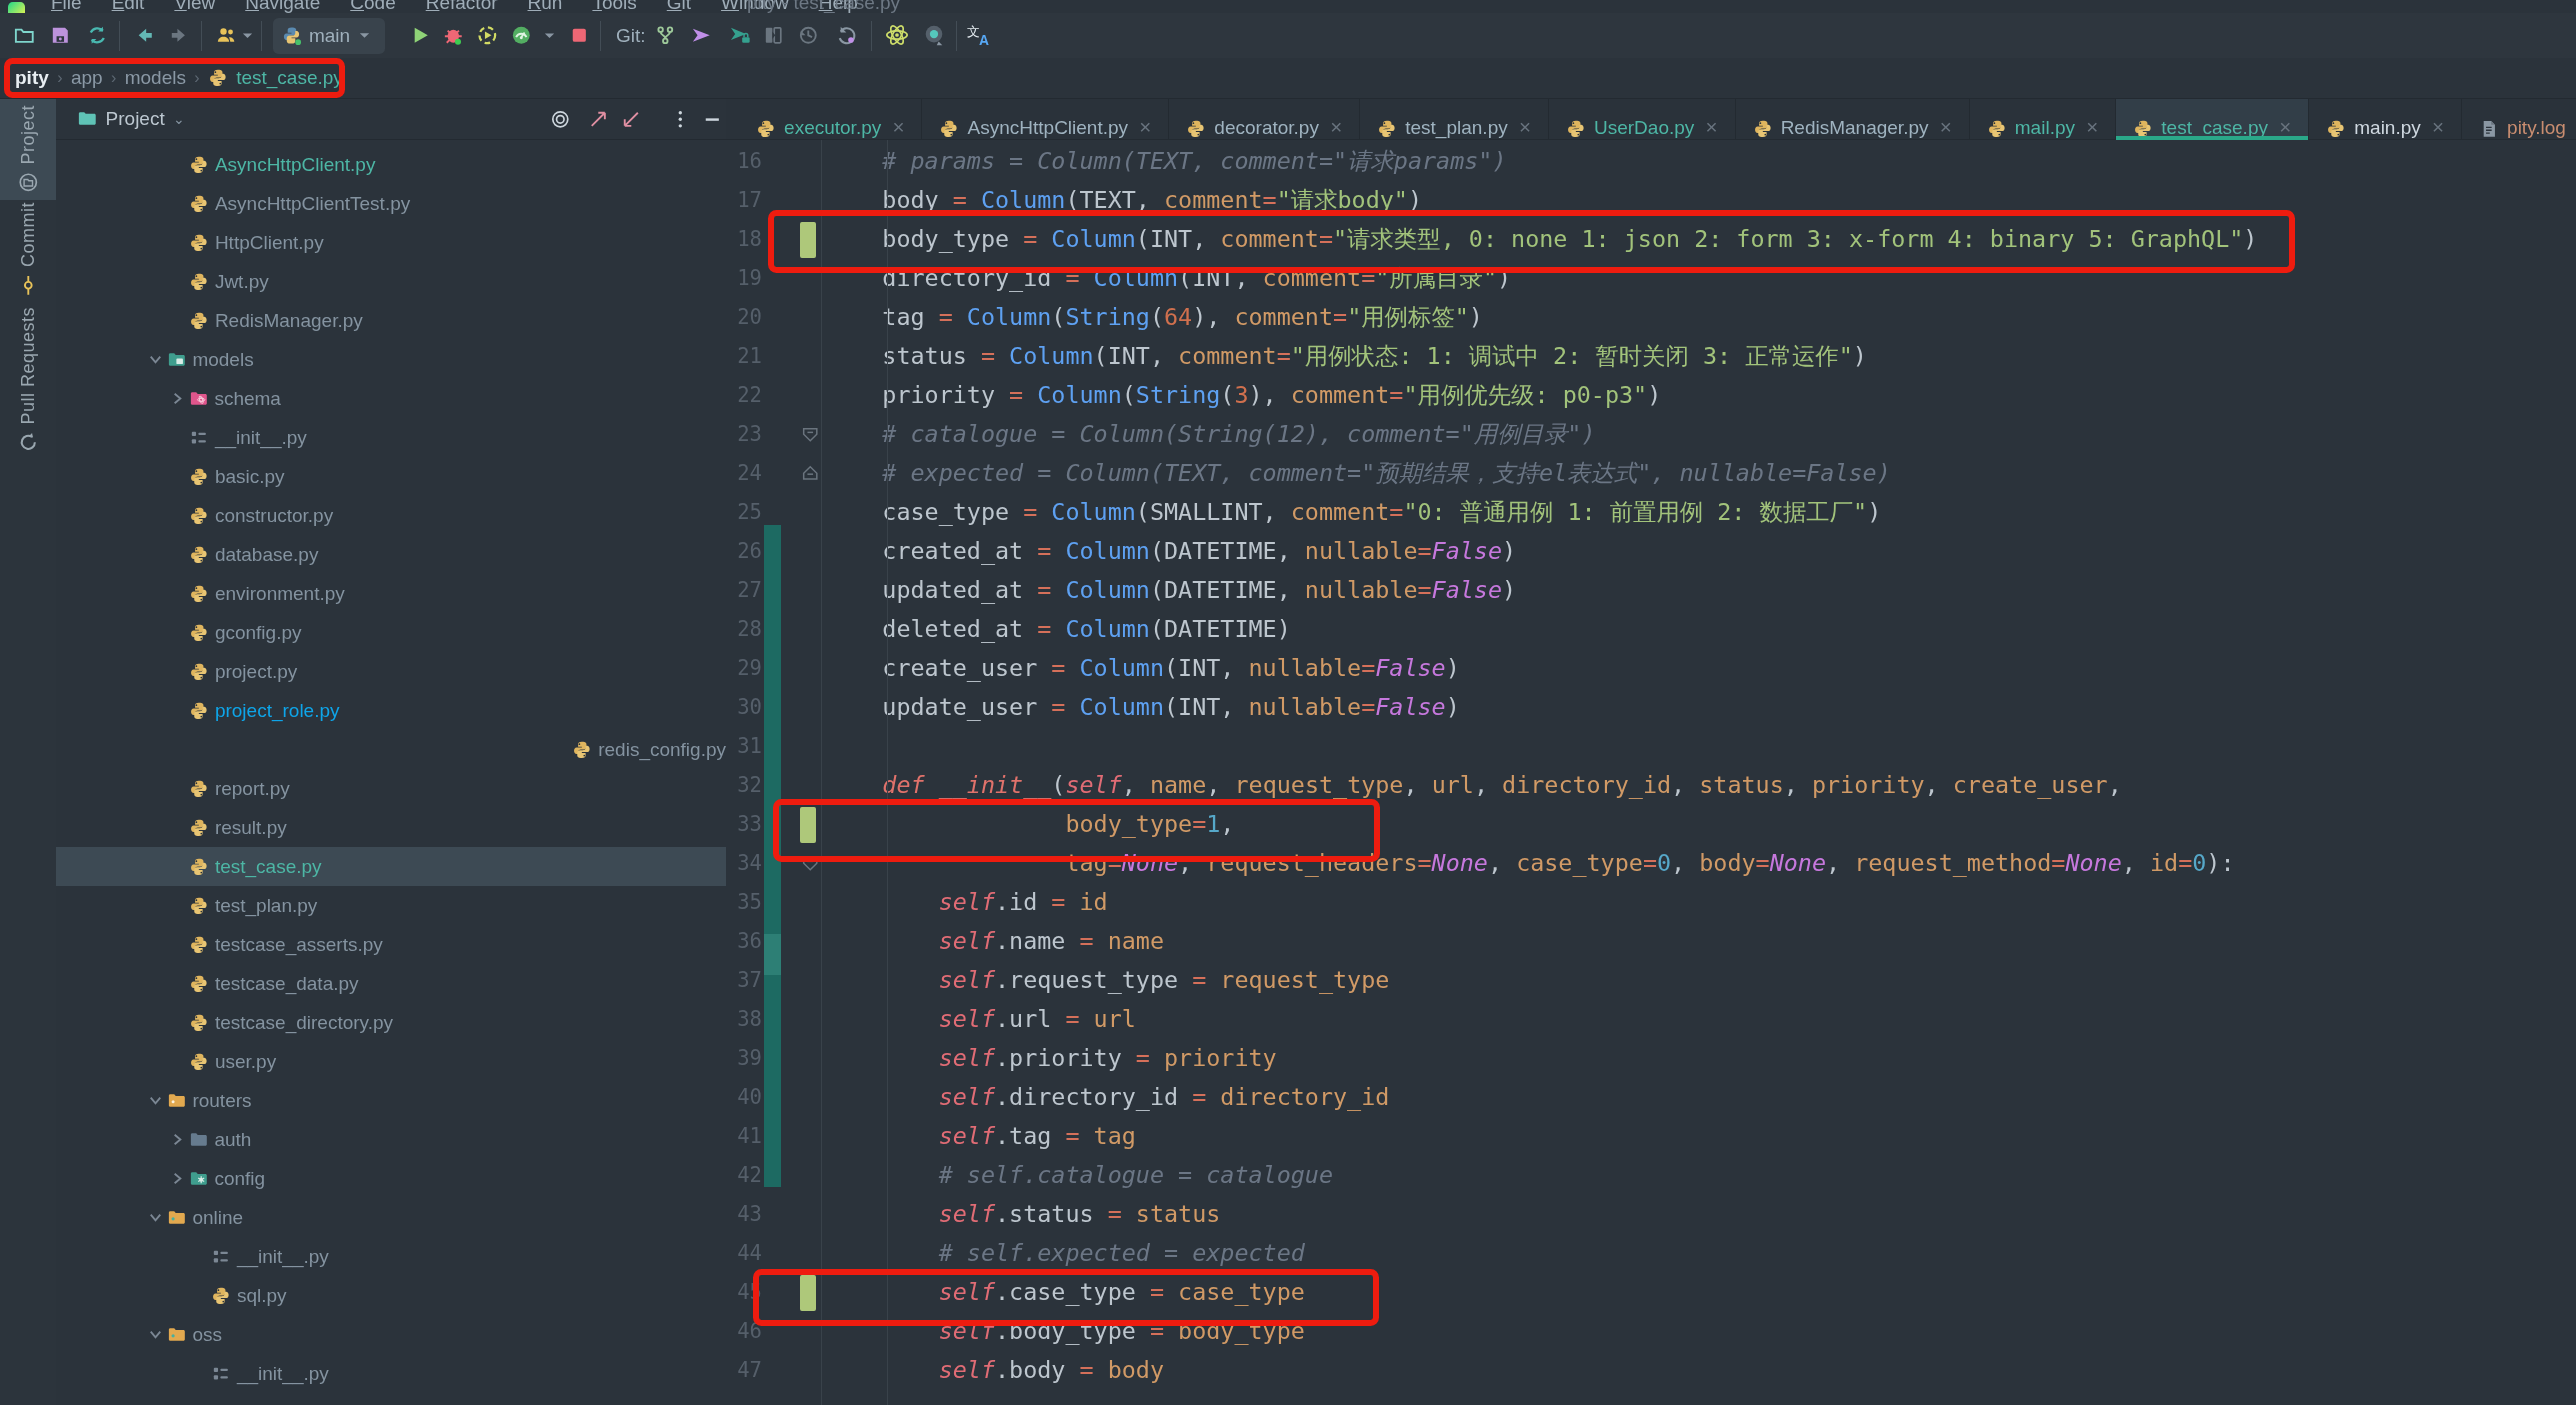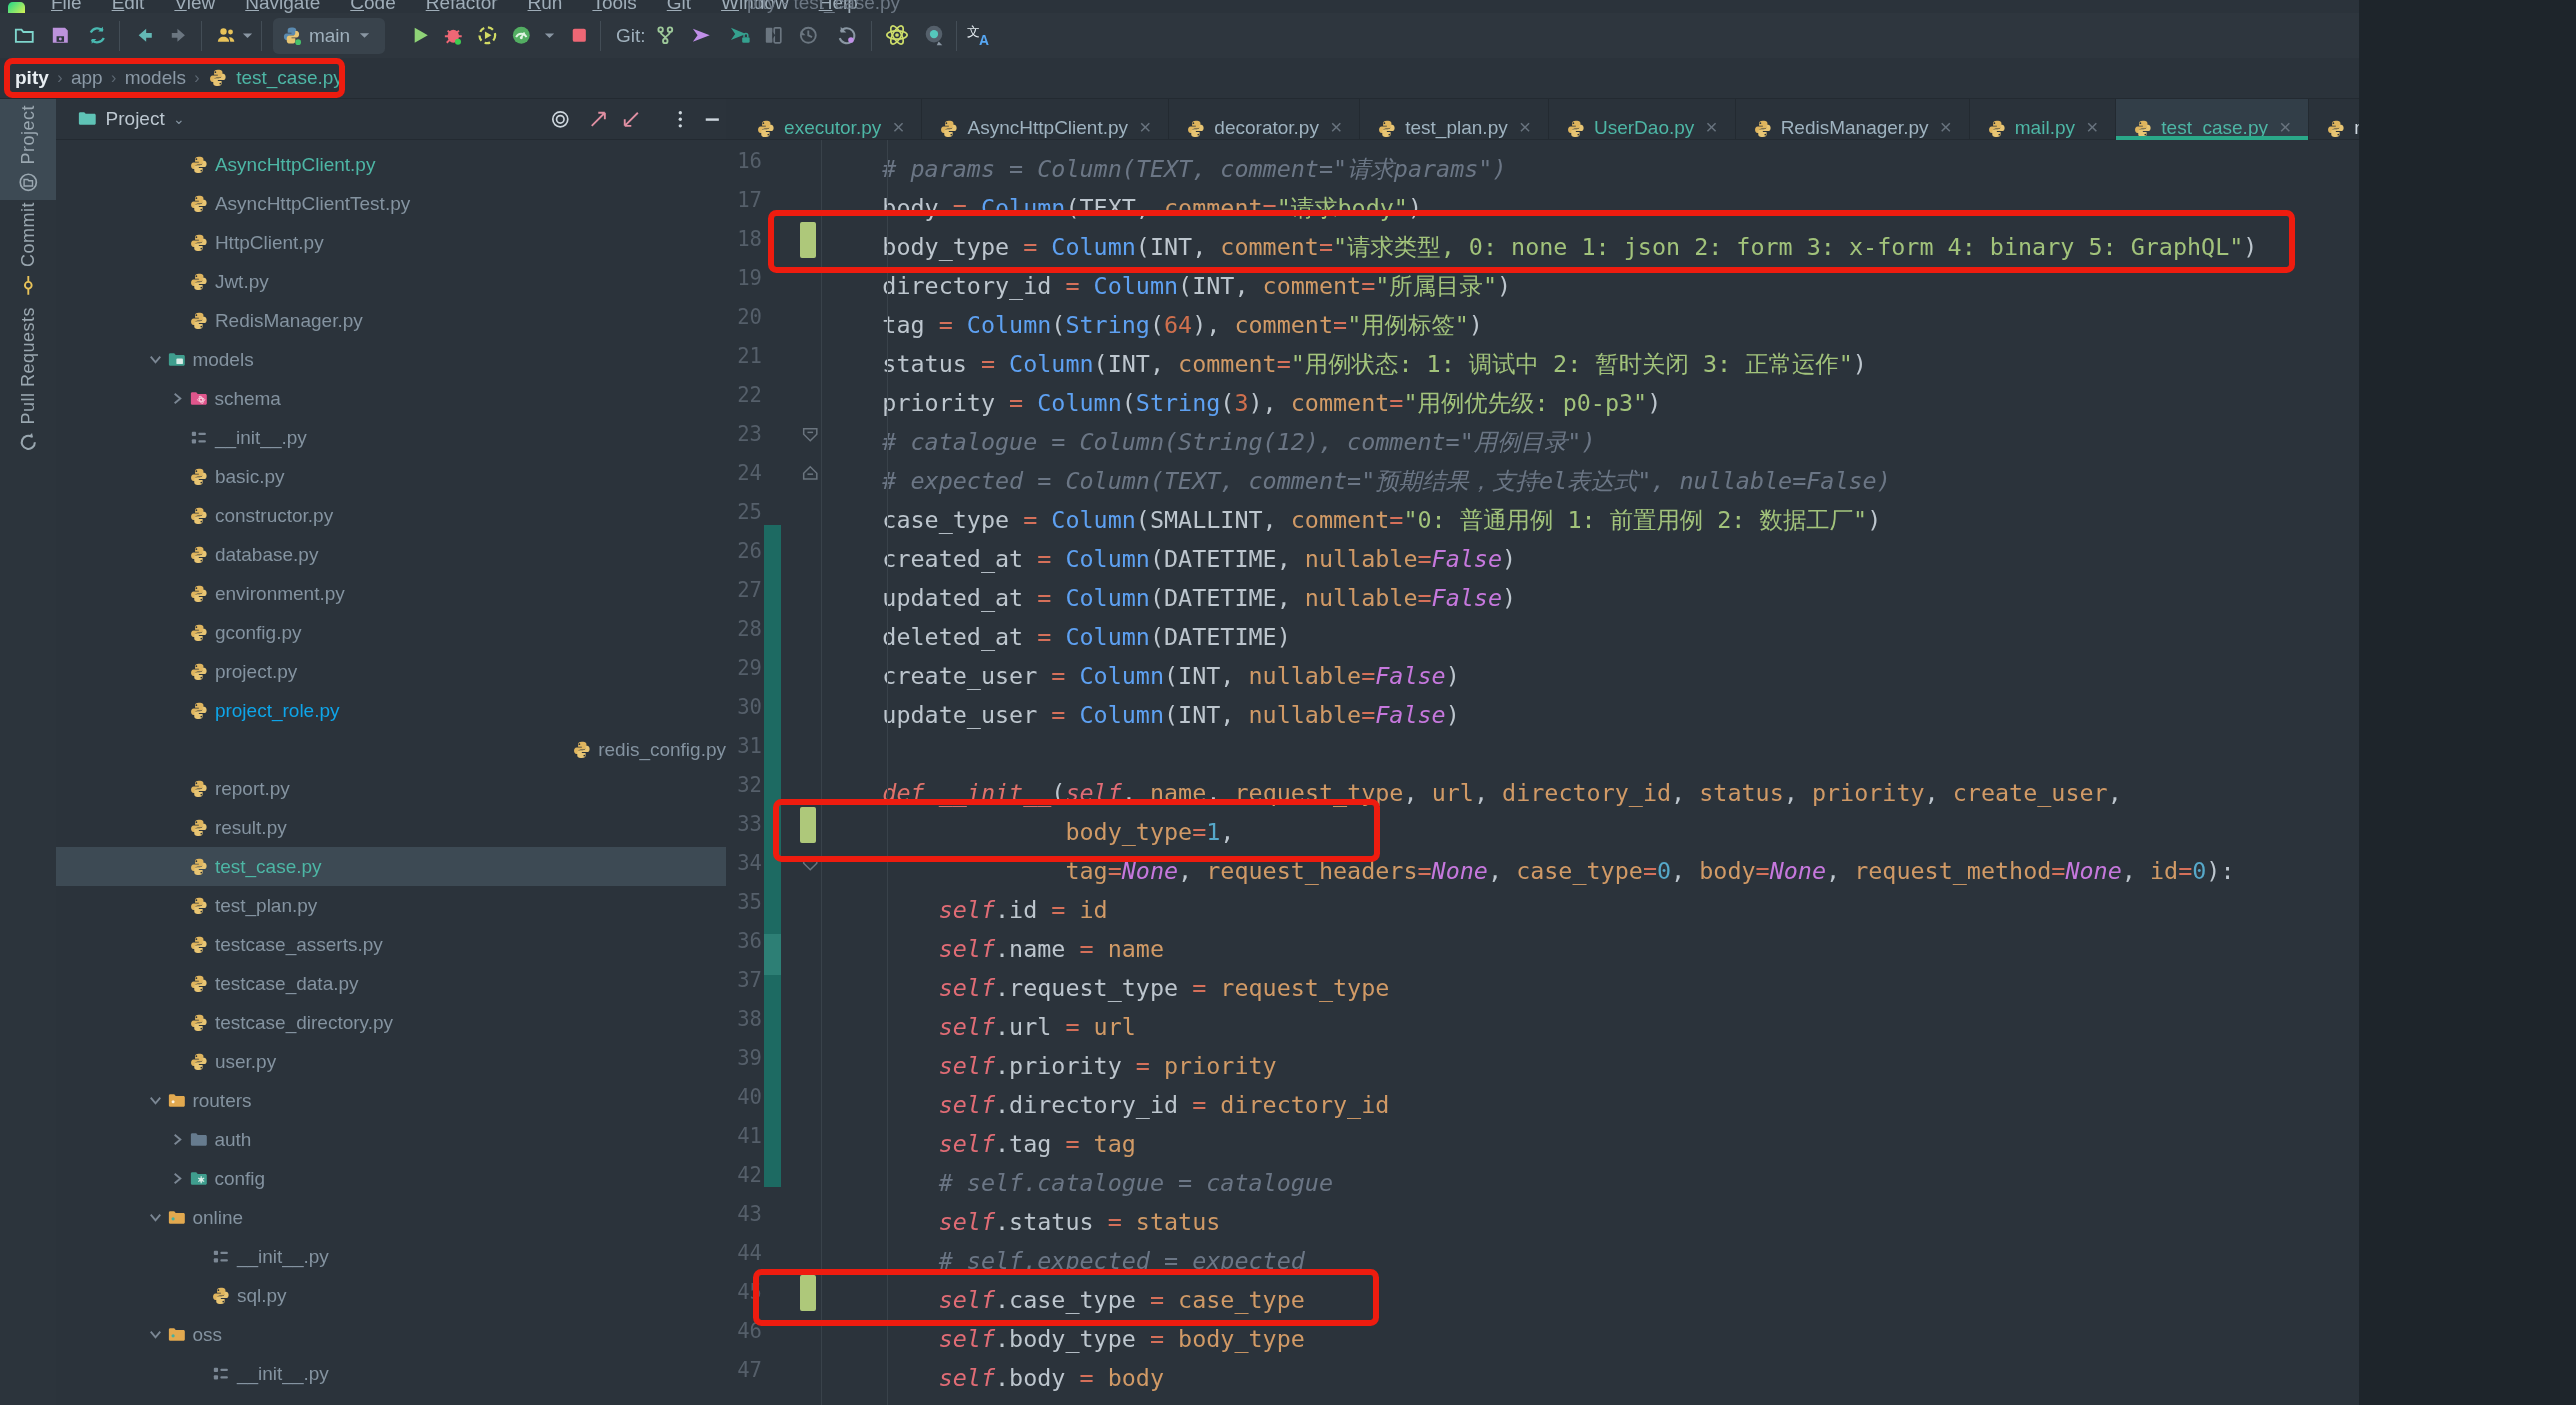--- a/index.html
+++ b/index.html
@@ -1,16 +1,16 @@
 <!DOCTYPE html>
 <html style="font-size:15px"><head>
 <meta charset="utf-8">
 <style>
   html,body{margin:0;padding:0;background:#1e252b;}
-  #app{position:relative;width:2359px;height:1406px;overflow:hidden;
+  #app{position:relative;width:2576px;height:1406px;overflow:hidden;
        background:#2b333b;font-family:"Liberation Sans",sans-serif;
        -webkit-font-smoothing:antialiased;}
   
   #menubar{position:absolute;left:0;top:0;width:2576px;height:13px;overflow:hidden;background:#2b333b;}
   #menubar .menurow{position:absolute;left:51px;top:-8.4px;display:flex;gap:30px;font-size:19px;color:#9fadb8;white-space:nowrap;}
   #menubar .menu-item span.mn{text-decoration:underline;}
   #menubar .logo{position:absolute;left:7.5px;top:1.9px;width:17px;height:17px;border-radius:4.7px;
      background:linear-gradient(135deg,#21d789,#fcf84a);}
   #menubar .wtitle{position:absolute;left:747px;top:-8.4px;font-size:19px;color:#6d7884;}
   
@@ -53,21 +53,21 @@
   .tab.active::after{content:"";position:absolute;left:0;right:0;bottom:-0.9px;height:3.7px;background:#2aa889;}
   #editor{position:absolute;left:726px;top:140px;width:1850px;height:1266px;background:#2b333b;}
   #gutter{position:absolute;left:0;top:1.9px;width:107px;}
   .g-row{height:39px;display:flex;align-items:center;}
   .g-num{width:36px;text-align:right;font-family:"DejaVu Sans Mono",monospace;font-size:20.6px;color:#555f6a;flex:none;}
   .g-mark{position:relative;width:71px;height:39px;flex:none;}
   .g-bar{position:absolute;left:38px;top:1.9px;width:16px;height:36px;background:#aec87a;border-radius:1.9px;}
   .g-fold{position:absolute;left:37px;top:8.4px;}
   #gutter-sepline{position:absolute;left:821px;top:140px;width:0.9px;height:1266px;background:#39424a;}
   #indent-guide{position:absolute;left:887px;top:140px;width:0.9px;height:1266px;background:#39424a;}
-  #code{position:absolute;left:100px;top:1.9px;font-family:"DejaVu Sans Mono",monospace;font-size:23.4px;margin-top:8px;}
+  #code{position:absolute;left:100px;top:1.9px;font-family:"DejaVu Sans Mono",monospace;font-size:23.4px;}
   .code-line{height:39px;line-height:39px;white-space:pre;}
   .tk-pl{color:#bdc6ce}.tk-kw{color:#e0726b;font-style:italic}.tk-fd{color:#e0726b;font-style:italic}
   .tk-fn{color:#5ea1f2}.tk-pr{color:#d19a66}.tk-op{color:#d5705a}.tk-st{color:#a2c37b}
   .tk-cm{color:#6b7685;font-style:italic}.tk-nm{color:#d0704e}.tk-nb{color:#56a8c9}
   .tk-sf{color:#e06c75;font-style:italic}.tk-mg{color:#c678dd;font-style:italic}
   
   .anno{position:absolute;border:6.6px solid #ee1c0f;border-radius:8.4px;z-index:60;pointer-events:none;}
 </style>
 </head>
 <body>

